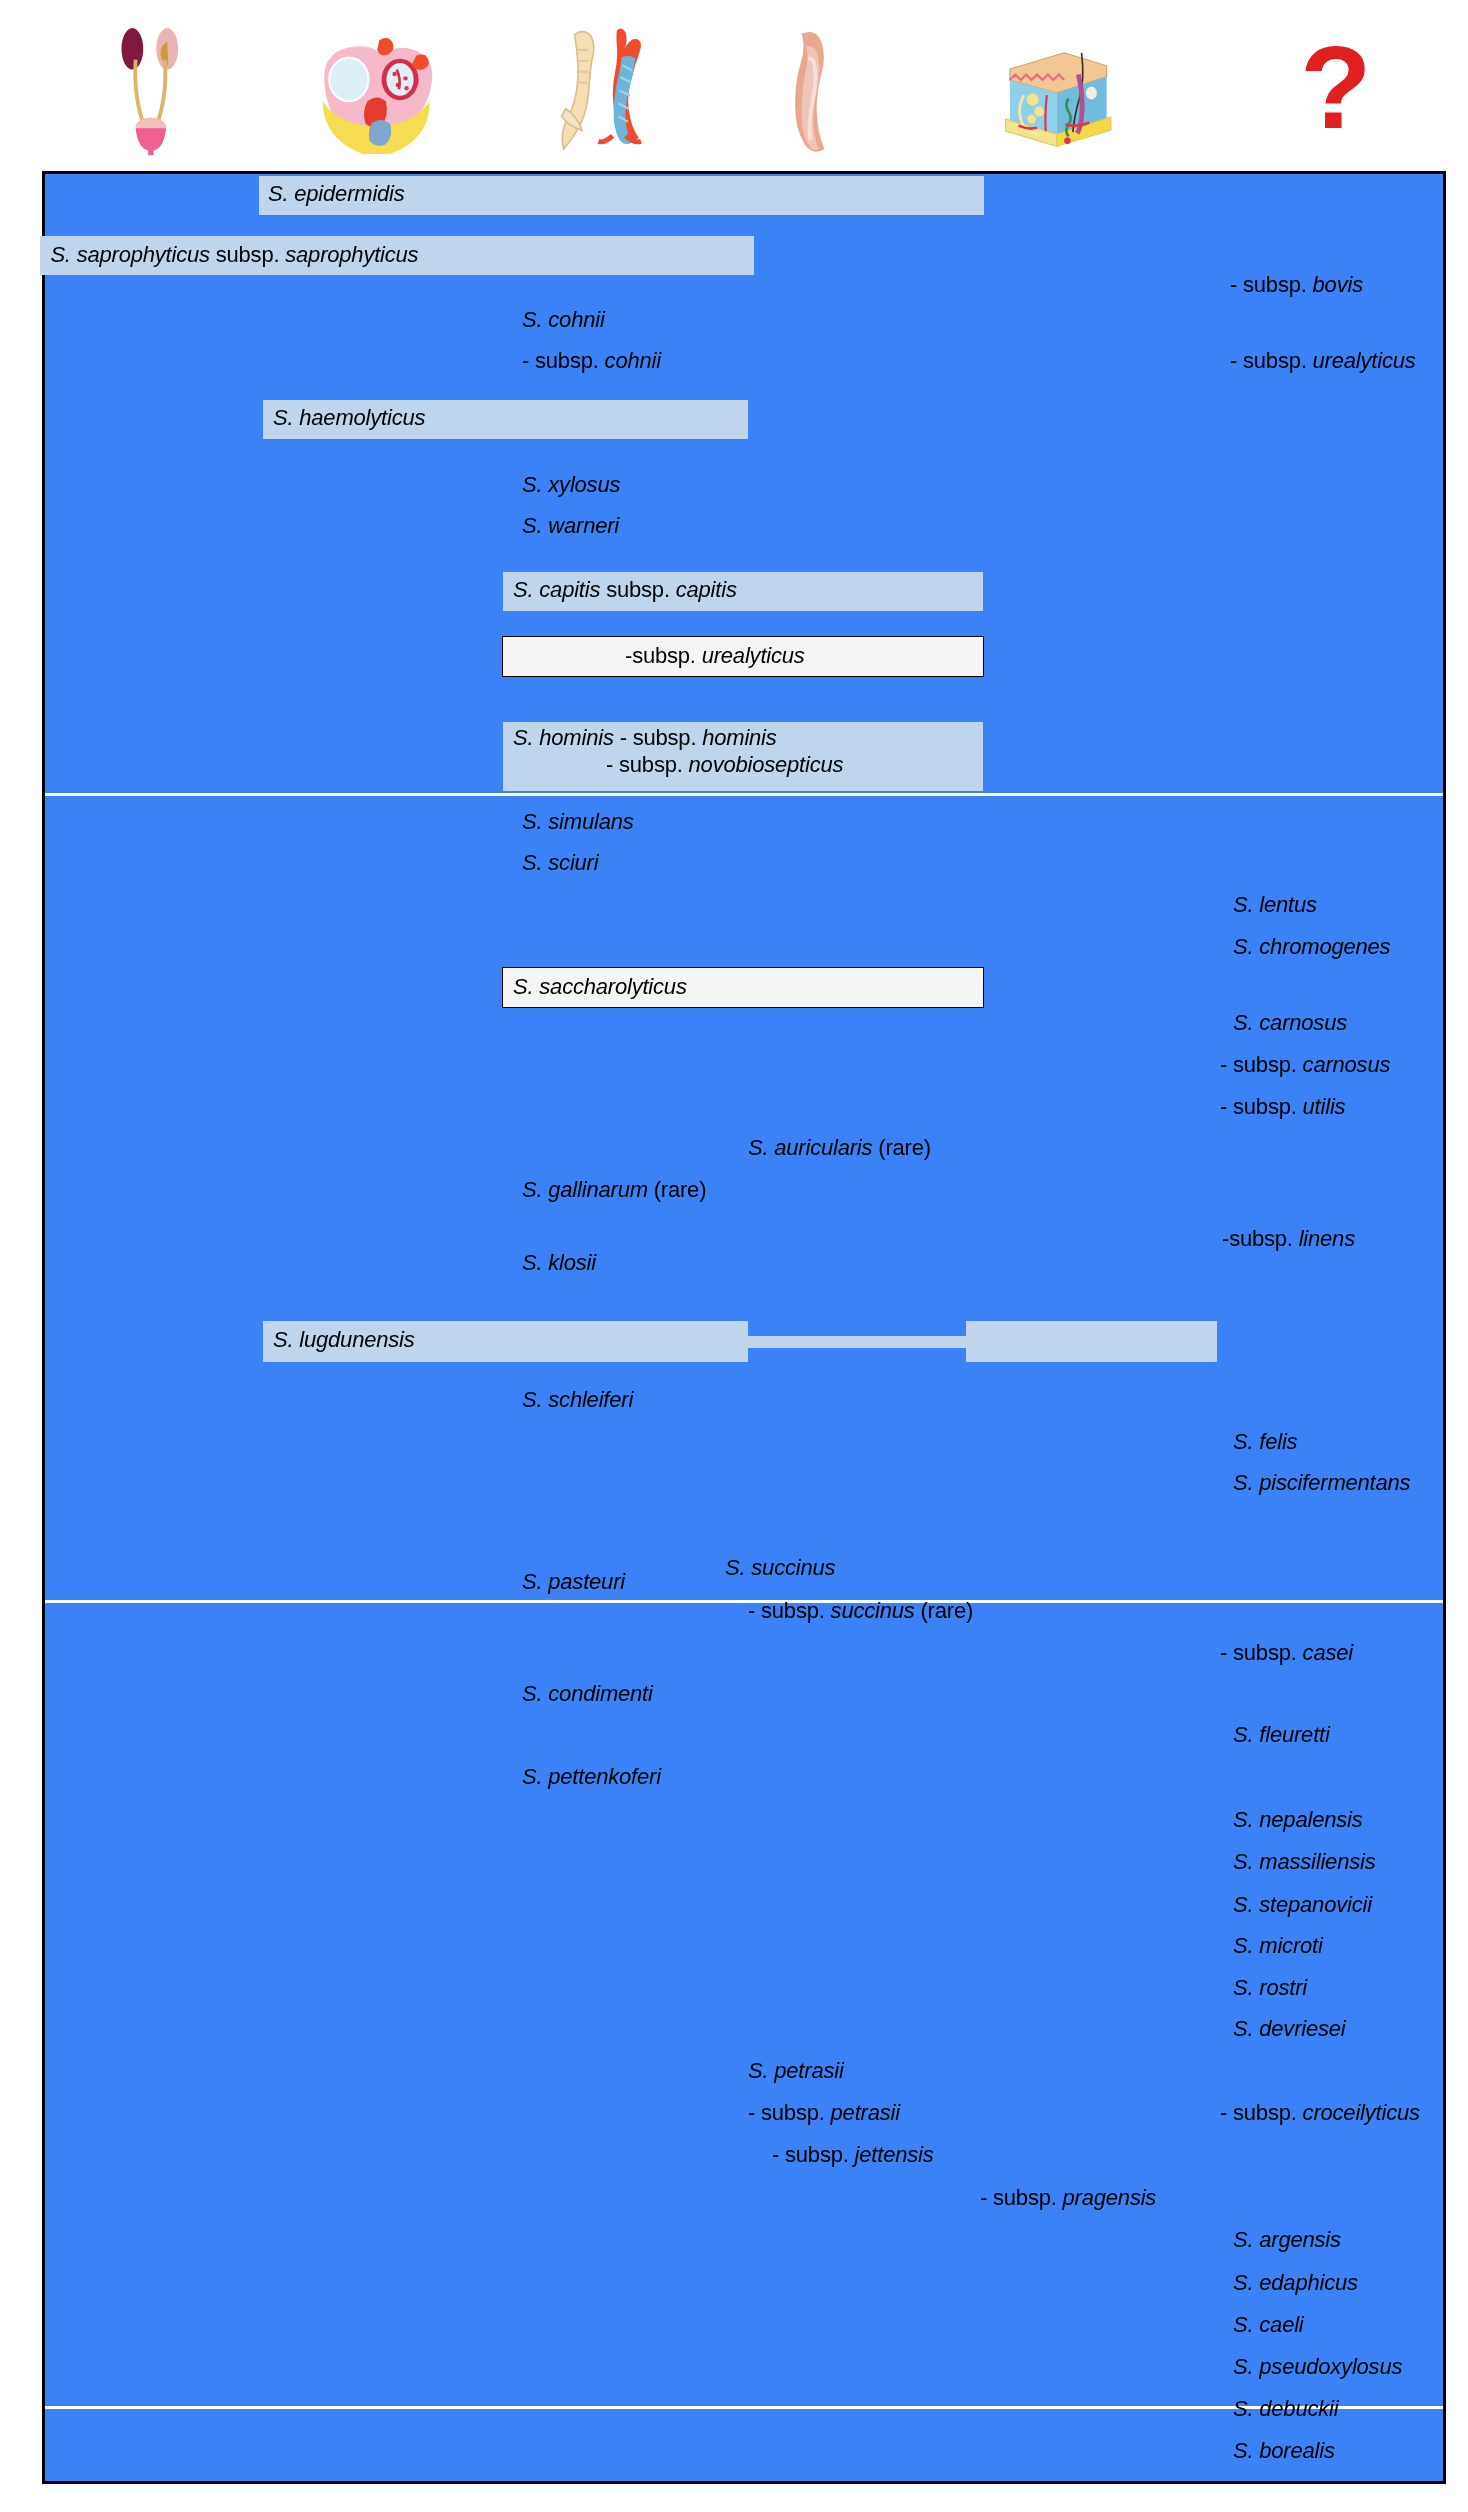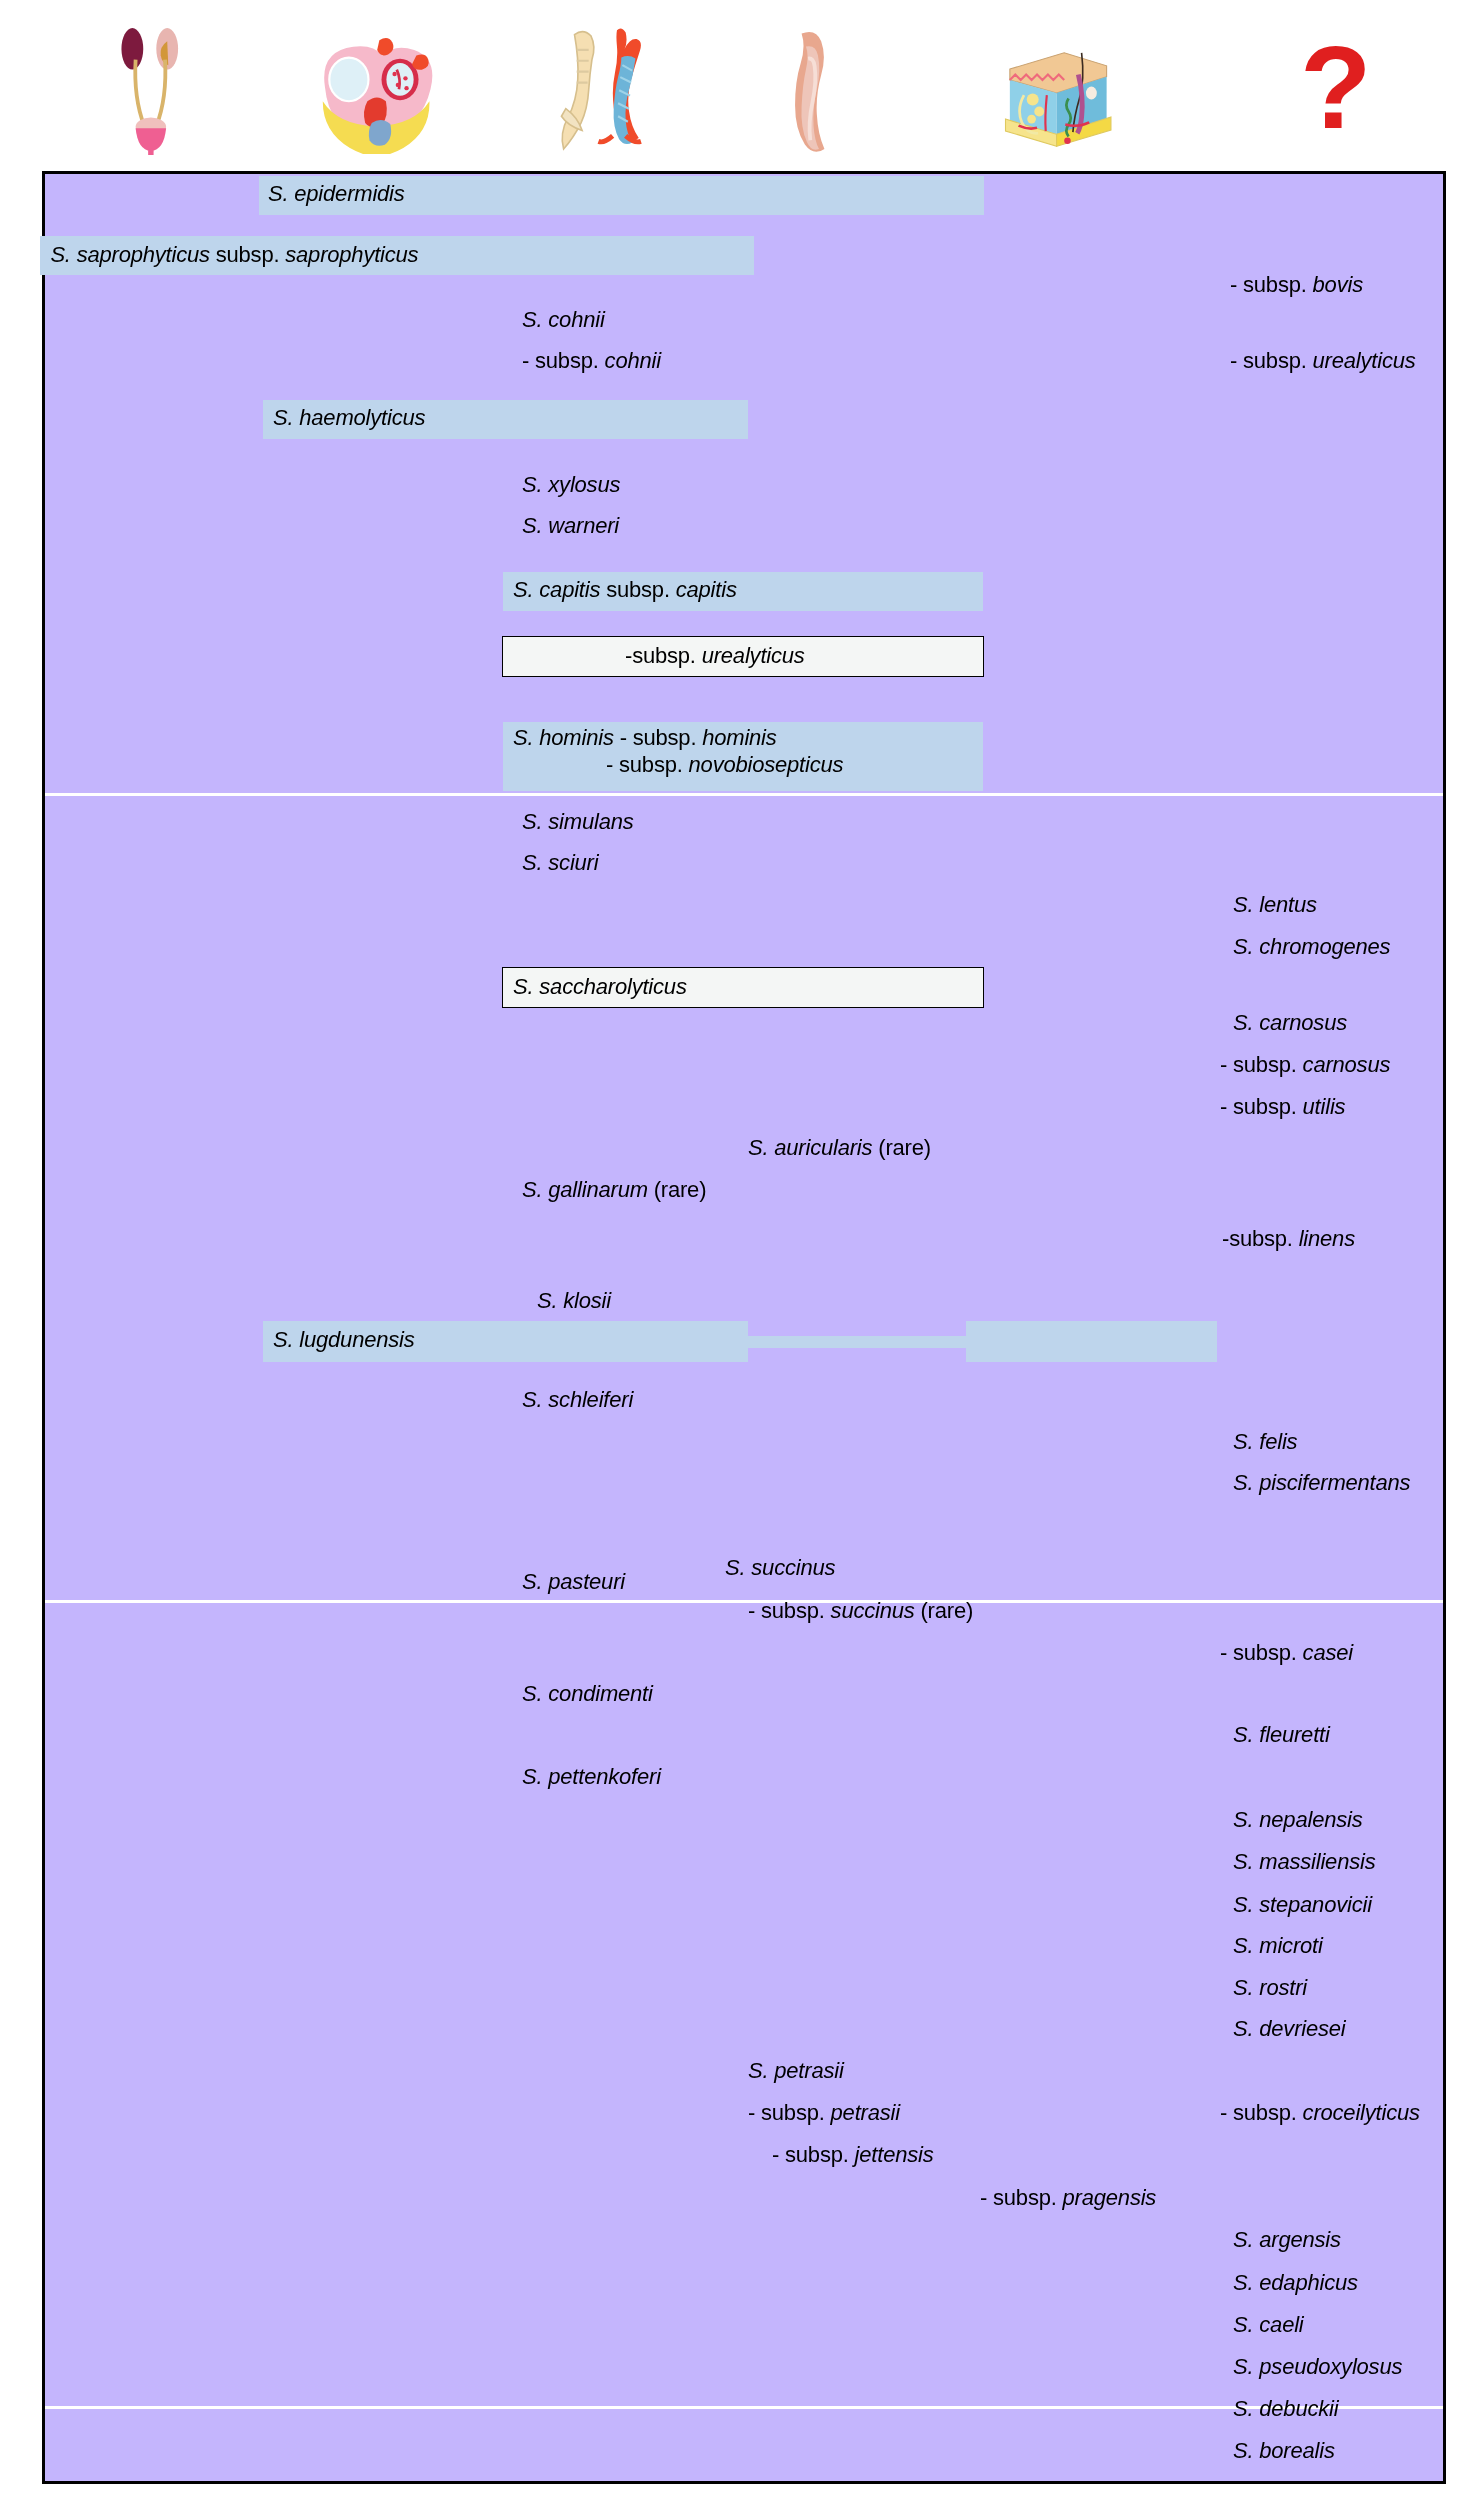--- a/index.html
+++ b/index.html
@@ -27,21 +27,21 @@
     position: absolute;
     display: block;
   }
 
   
   #chart-frame {
     position: absolute;
     left: 42px; top: 171px;
     width: 1404px; height: 2313px;
     border: 3.8px solid #000000;
-    background: #c4b5fd;
+    background: #3b82f6;
   }
   .band-sep {
     position: absolute;
     left: 0;
     width: 100%;
     height: 2.7px;
     background: #ffffff;
   }
 
   
@@ -202,21 +202,21 @@
 
     <div class="lbl it" style="left:1188px; top:836px;">S. carnosus</div>
     <div class="lbl" style="left:1175px; top:878px;">- subsp. <span class="it">carnosus</span></div>
     <div class="lbl" style="left:1175px; top:920px;">- subsp. <span class="it">utilis</span></div>
 
     <div class="lbl" style="left:703px; top:961px;"><span class="it">S. auricularis</span> (rare)</div>
     <div class="lbl" style="left:477px; top:1003px;"><span class="it">S. gallinarum</span> (rare)</div>
 
     <div class="lbl" style="left:1177px; top:1052px;">-subsp. <span class="it">linens</span></div>
 
-    <div class="lbl it" style="left:492px; top:1076px;margin-top:38px;">S. klosii</div>
+    <div class="lbl it" style="left:477px; top:1076px;">S. klosii</div>
 
     <div class="hl" style="left:218px; top:1147px; width:485px; height:41px;"></div>
     <div class="connector" style="left:703px; top:1162px; width:218px; height:12px;"></div>
     <div class="hl" style="left:921px; top:1147px; width:251px; height:41px;"></div>
     <div class="lbl it" style="left:228px; top:1153px;">S. lugdunensis</div>
 
     <div class="lbl it" style="left:477px; top:1213px;">S. schleiferi</div>
 
     <div class="lbl it" style="left:1188px; top:1255px;">S. felis</div>
     <div class="lbl it" style="left:1188px; top:1296px;">S. piscifermentans</div>

